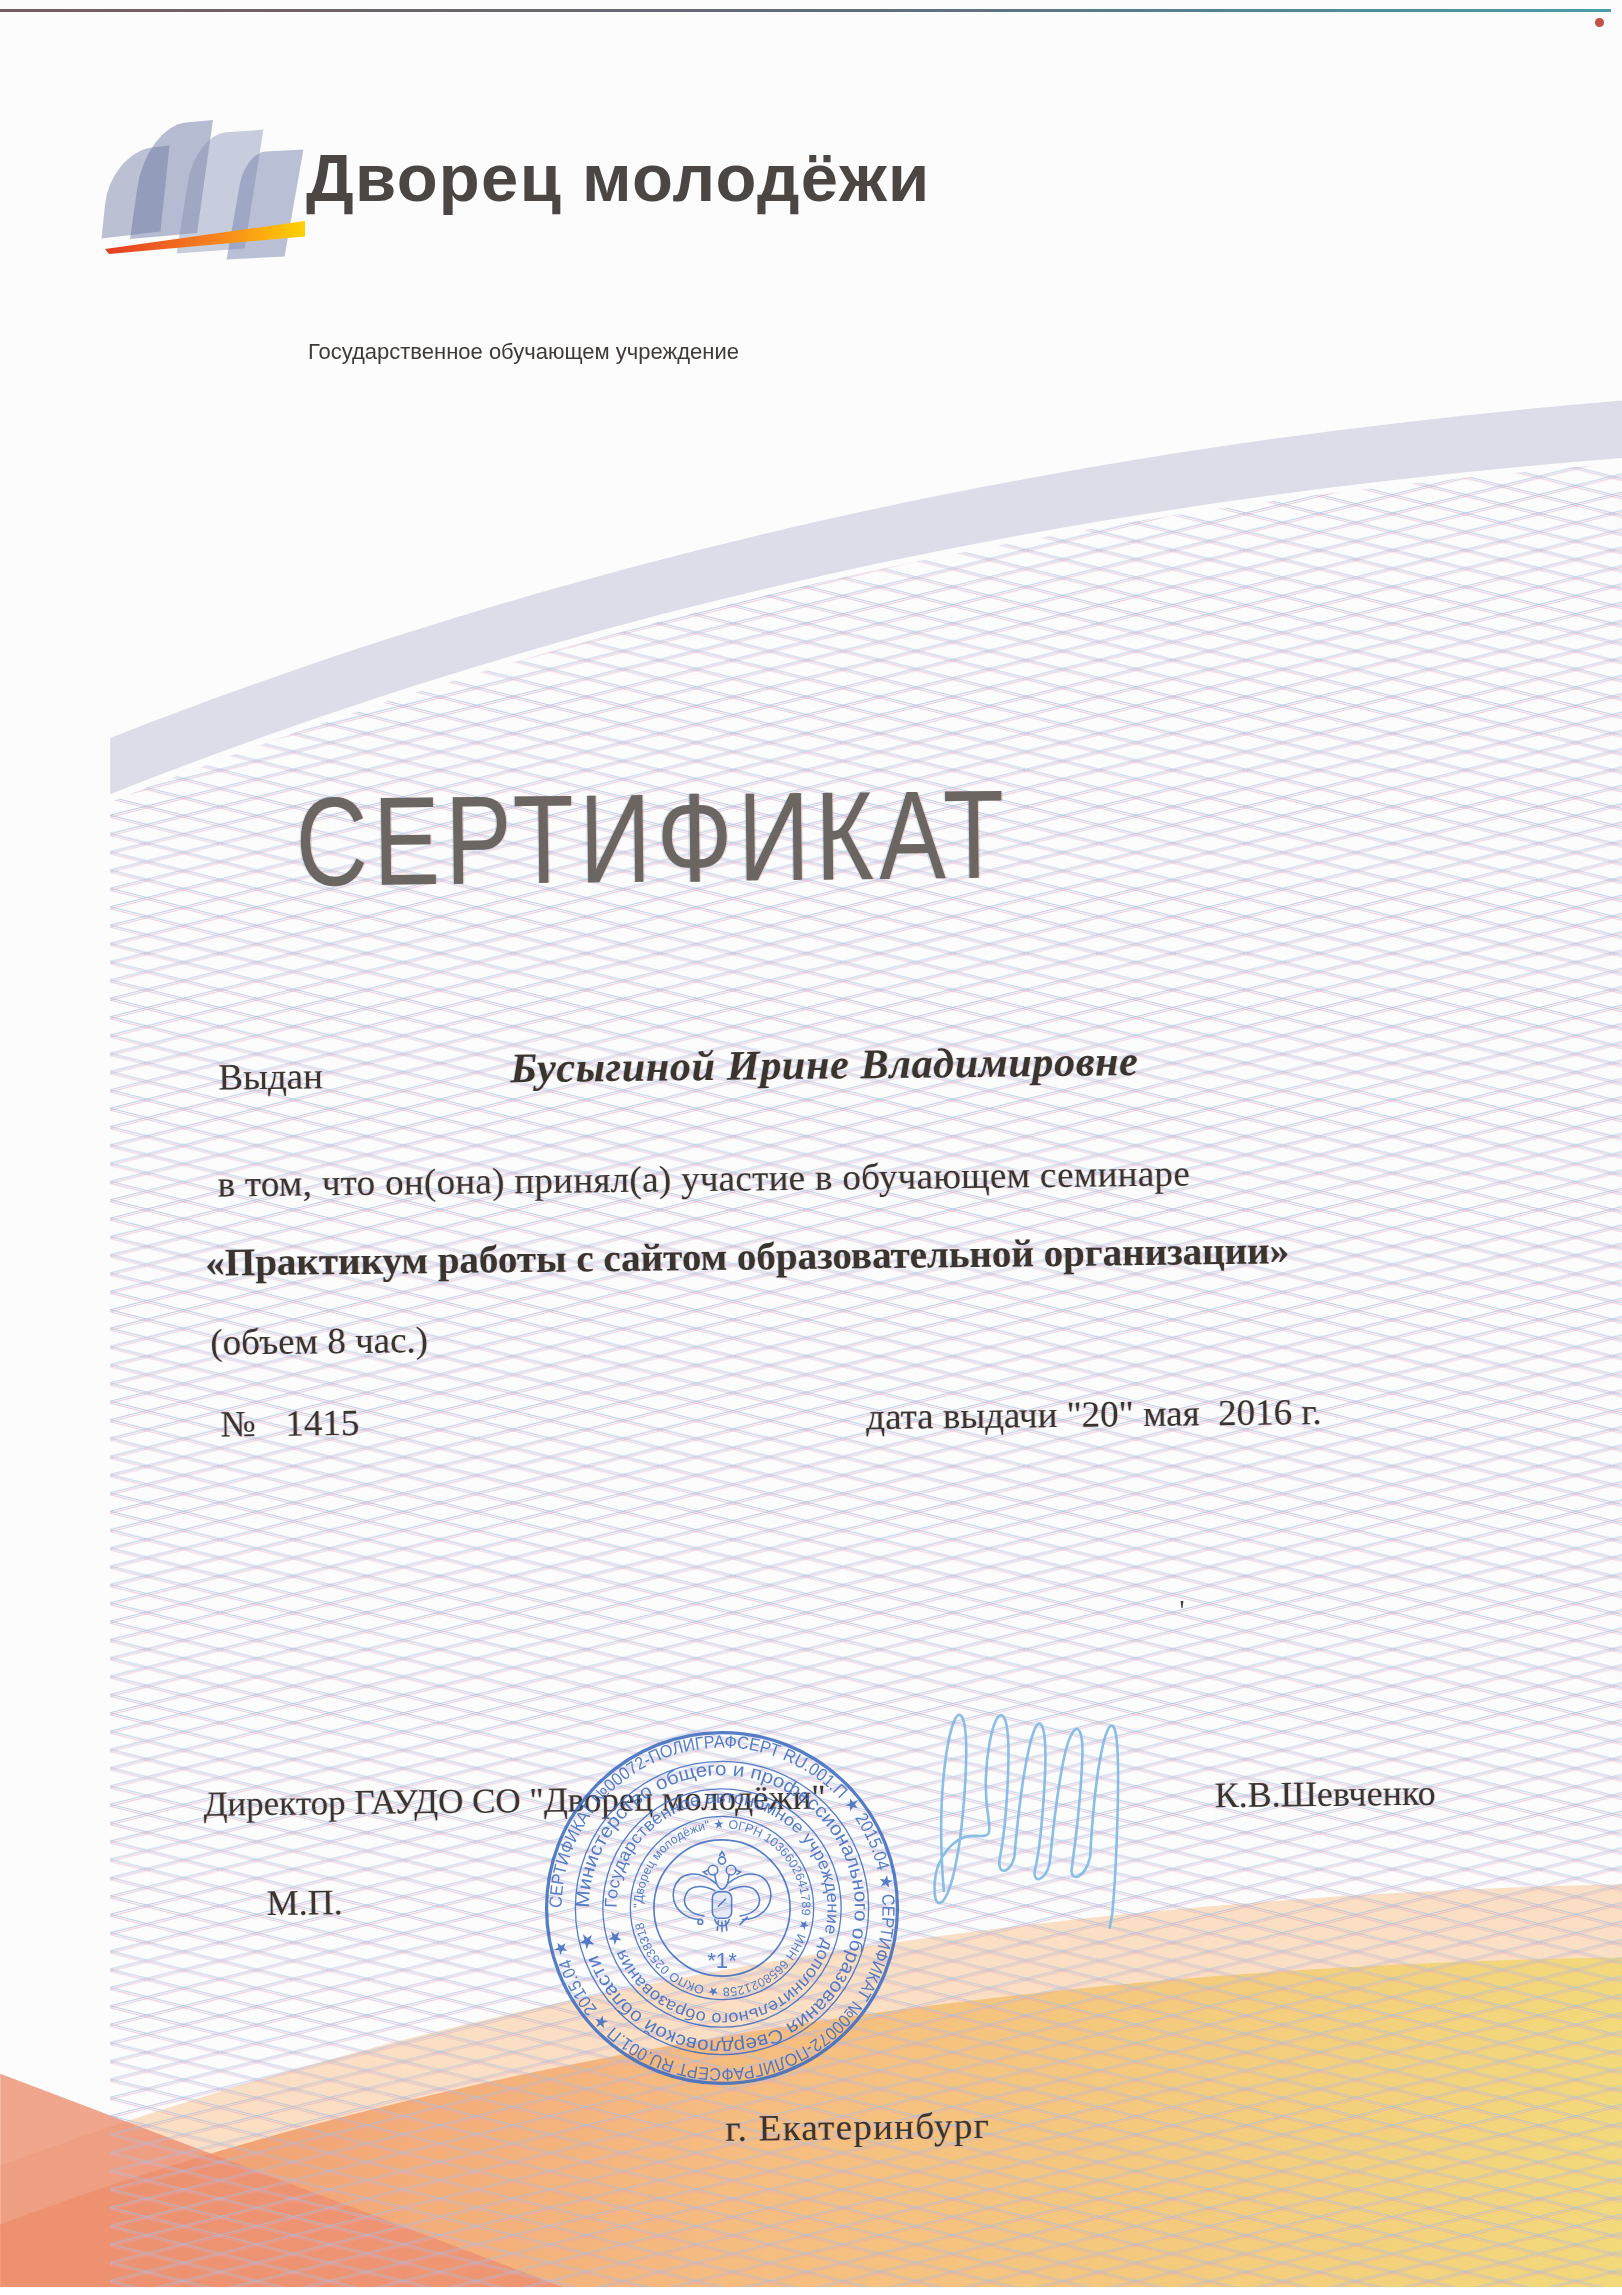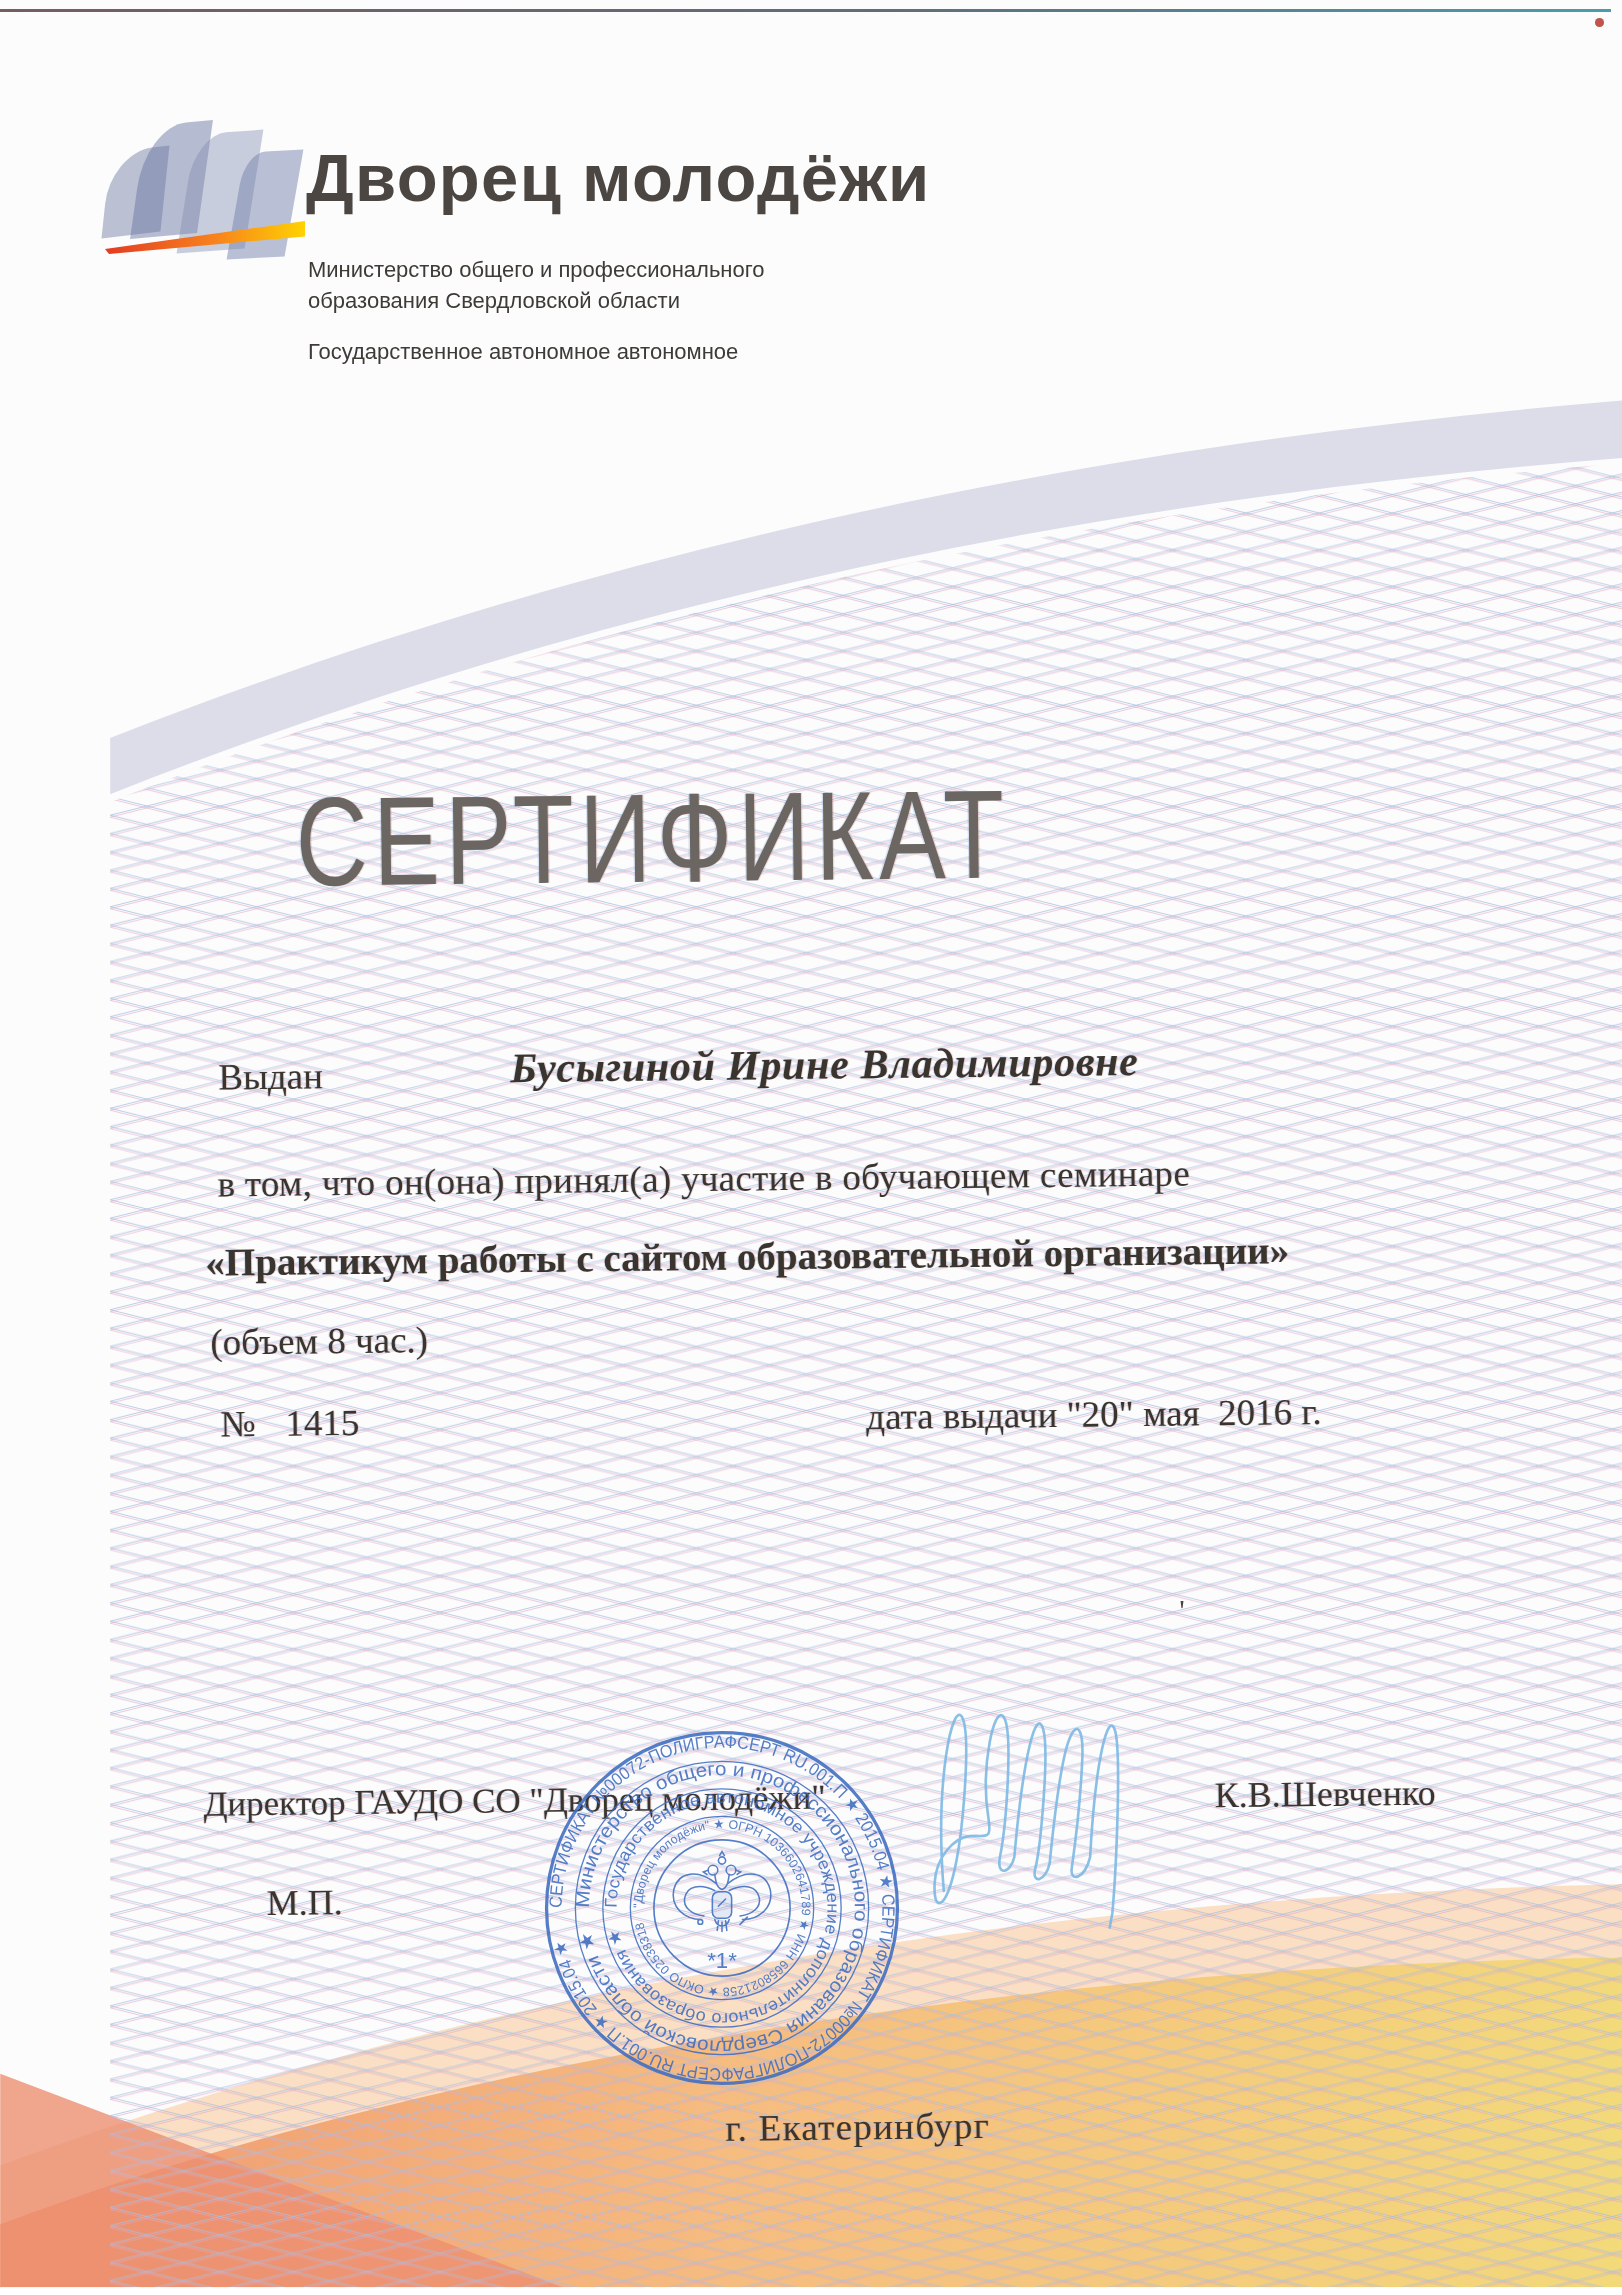--- a/index.html
+++ b/index.html
@@ -101,26 +101,22 @@
   <div class="abs scan-red-dot"></div>
 
   <div class="abs logo-graphic">
     <div class="sail sail1"></div>
     <div class="sail sail2"></div>
     <div class="sail sail3"></div>
     <div class="sail sail4"></div>
     <div class="sail swoosh"></div>
   </div>
   <div class="abs org-name">Дворец молодёжи</div>
-  <div class="abs hdr-small ministry">
-    <div>Министерство общего и профессионального</div>
-    <div>образования Свердловской области</div>
-  </div>
   <div class="abs hdr-small institution">
-    <div>Государственное автономное автономное</div>
+    <div>Государственное обучающем учреждение</div>
   </div>
 
   <div class="abs tilted">
     <div class="abs cert-title">СЕРТИФИКАТ</div>
 
     <div class="abs body-line scantext issued-label">Выдан</div>
     <div class="abs body-line scantext recipient">Бусыгиной Ирине Владимировне</div>
     <div class="abs body-line scantext statement">в том, что он(она) принял(а) участие в обучающем семинаре</div>
     <div class="abs body-line scantext seminar">«Практикум работы с сайтом образовательной организации»</div>
     <div class="abs body-line scantext duration">(объем 8 час.)</div>

